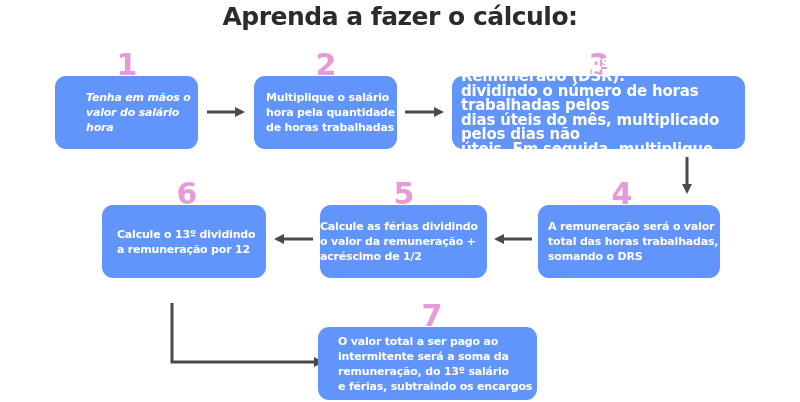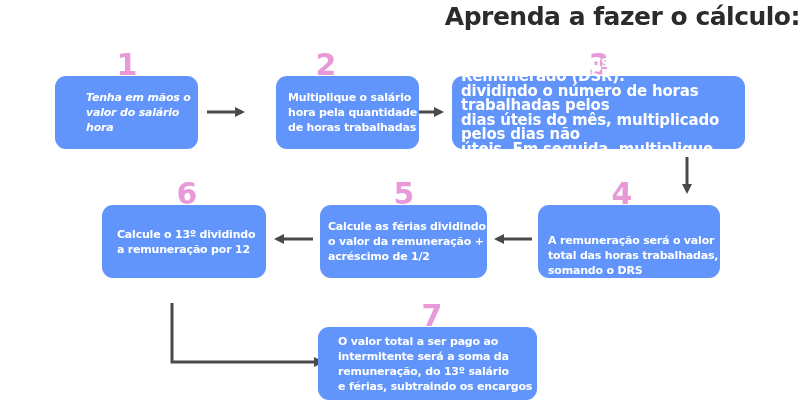--- a/index.html
+++ b/index.html
@@ -1,18 +1,18 @@
 <!DOCTYPE html>
 <html><head>
 <meta charset="utf-8">
 <style>
   html, body { margin: 0; padding: 0; }
   body { width: 800px; height: 402px; background: #ffffff; position: relative; overflow: hidden;
          font-family: "DejaVu Sans", sans-serif; }
-  .title { position: absolute; left: 0; top: 0; width: 800px; text-align: right;
+  .title { position: absolute; left: 0; top: 0; width: 800px; text-align: center;
            font-family: "DejaVu Sans", sans-serif; font-weight: bold; font-size: 25px;
            color: #2b2b2b; line-height: 34px; letter-spacing: -0.5px; }
   .box { position: absolute; background: #6195fb; border-radius: 11px; color: #ffffff;
          font-family: "DejaVu Sans", sans-serif; font-weight: bold; font-size: 11px; line-height: 15px;
          box-sizing: border-box; display: flex; align-items: center; letter-spacing: -0.2px; }
   .box .txt { white-space: pre-line; }
   .num { position: absolute; font-family: "DejaVu Sans", sans-serif; font-weight: bold; font-size: 30px;
          line-height: 30px; color: #e89ad8; text-align: center; width: 40px; }
   svg.arrows { position: absolute; left: 0; top: 0; }
 </style>
@@ -37,43 +37,43 @@
   </g>
 </svg>
 
 <div class="num" style="left:107px; top:50px;">1</div>
 <div class="box" style="left:55px; top:76px; width:143px; height:73px; padding-left:31px;font-style:italic;">
   <span class="txt">Tenha em mãos o
 valor do salário hora</span>
 </div>
 
 <div class="num" style="left:306px; top:50px;">2</div>
-<div class="box" style="left:254px; top:76px; width:143px; height:73px; padding-left:12px;margin-left:22px;">
+<div class="box" style="left:254px; top:76px; width:143px; height:73px; padding-left:12px;">
   <span class="txt">Multiplique o salário
 hora pela quantidade
 de horas trabalhadas</span>
 </div>
 
 <div class="num" style="left:579px; top:50px;">3</div>
 <div class="box" style="left:452px; top:76px; width:293px; height:73px; padding-left:9px; font-size:15px; line-height:14.5px;">
   <span class="txt">Calcule o Descanso Semanal Remunerado (DSR):
 dividindo o número de horas trabalhadas pelos
 dias úteis do mês, multiplicado pelos dias não
 úteis. Em seguida, multiplique pelo salário hora</span>
 </div>
 
 <div class="num" style="left:602px; top:179px;">4</div>
-<div class="box" style="left:538px; top:205px; width:182px; height:73px; padding-left:10px;align-items:flex-end;">
+<div class="box" style="left:538px; top:205px; width:182px; height:73px; padding-left:10px;">
   <span class="txt">A remuneração será o valor
 total das horas trabalhadas,
 somando o DRS</span>
 </div>
 
 <div class="num" style="left:384px; top:179px;">5</div>
-<div class="box" style="left:320px; top:205px; width:167px; height:73px; padding-left:8px;">
+<div class="box" style="left:320px; top:205px; width:167px; height:73px; ">
   <span class="txt"> Calcule as férias dividindo
 o  valor da remuneração +
 acréscimo de 1/2</span>
 </div>
 
 <div class="num" style="left:167px; top:179px;">6</div>
 <div class="box" style="left:102px; top:205px; width:164px; height:73px; padding-left:15px;align-items:center;">
   <span class="txt">Calcule o 13º dividindo
 a remuneração por 12</span>
 </div>

